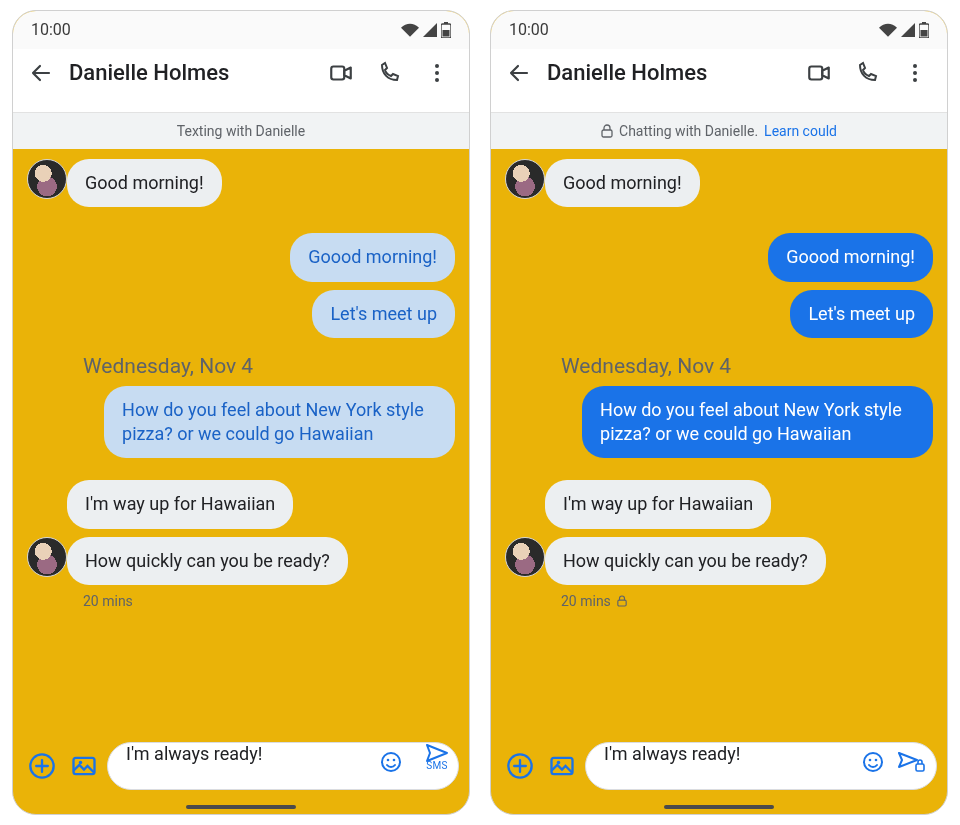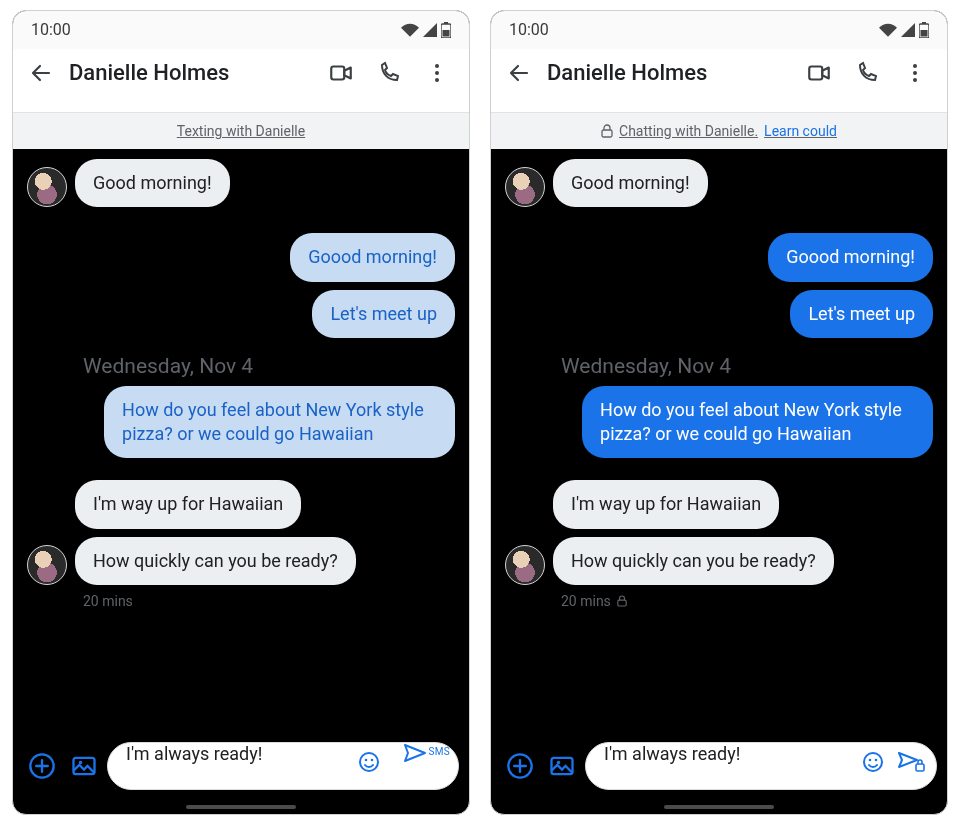--- a/index.html
+++ b/index.html
@@ -8,22 +8,22 @@
     background: #fff;
     width: 960px;
     height: 825px;
     display: flex;
     gap: 20px;
     padding: 10px 12px;
   }
   .phone {
     flex: 1;
     border: 1px solid #d0d0d0;
-    border-radius: 14px;
-    background: #000000;
+    border-radius: 24px;
+    background: #eab308;
     display: flex;
     flex-direction: column;
     overflow: hidden;
     position: relative;
   }
   .statusbar {
     height: 38px;
     display: flex;
     align-items: center;
     justify-content: space-between;
@@ -61,32 +61,31 @@
     background: #f1f3f4;
     color: #5f6368;
     font-size: 14px;
     text-align: center;
     padding: 10px 8px;
     display: flex;
     align-items: center;
     justify-content: center;
     gap: 6px;
     flex-wrap: wrap;
-    text-decoration: underline;
   }
   .banner a { color: #1a73e8; text-decoration: none; }
   .chat {
     flex: 1;
     padding: 10px 14px 2px 14px;
     overflow: hidden;
     display: flex;
     flex-direction: column;
     gap: 8px;
   }
-  .row { display: flex; align-items: flex-end; gap: 8px; }
+  .row { display: flex; }
   .row.out { justify-content: flex-end; }
   .avatar {
     width: 40px; height: 40px; border-radius: 50%;
     background: radial-gradient(circle at 40% 35%, #e9d1b8 0 25%, transparent 25%),
                 radial-gradient(circle at 50% 70%, #9b6a83 0 30%, transparent 30%),
                 linear-gradient(#2a2a2a,#2a2a2a);
     flex-shrink: 0;
     border: 1px solid #d5d5d5;
   }
   .avatar-spacer { width: 40px; height: 1px; flex-shrink: 0; }
@@ -132,21 +131,21 @@
     border: 1px solid #dadce0;
     border-radius: 26px;
     height: 48px;
     display: flex;
     align-items: flex-start;
     padding: 0 8px 0 18px;
     gap: 4px;
     background: #fff;
   }
   .inputpill .txt { flex: 1; font-size: 18px; color: #202124; }
-  .send-stack { display: flex; flex-direction: row; align-items: center; color: #1a73e8; margin-left: 12px; }
+  .send-stack { display: flex; flex-direction: column; align-items: center; color: #1a73e8; margin-left: 12px; }
   .send-stack .lbl { font-size: 10px; margin-top: -3px; letter-spacing: .3px; }
   .navhint {
     height: 14px;
     display: flex;
     justify-content: center;
     align-items: center;
   }
   .navhint div { width: 110px; height: 4px; border-radius: 2px; background: #4b4b4b; }
   svg { display: block; }
 </style>

